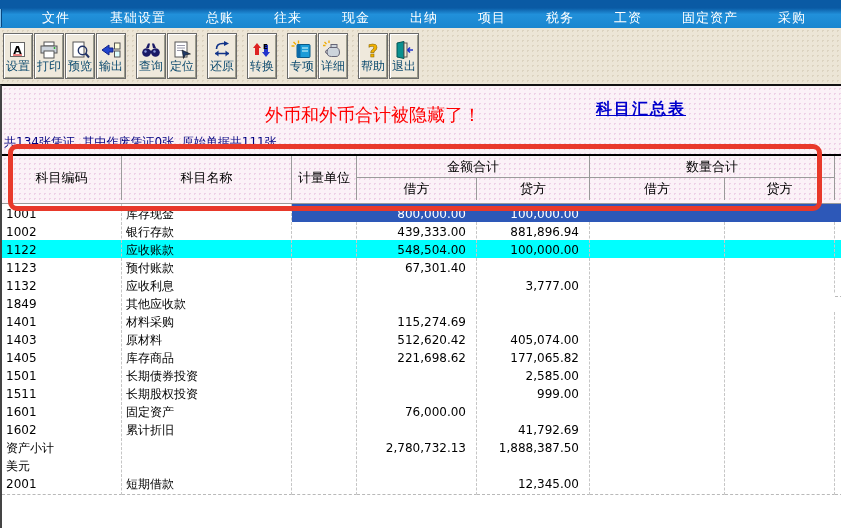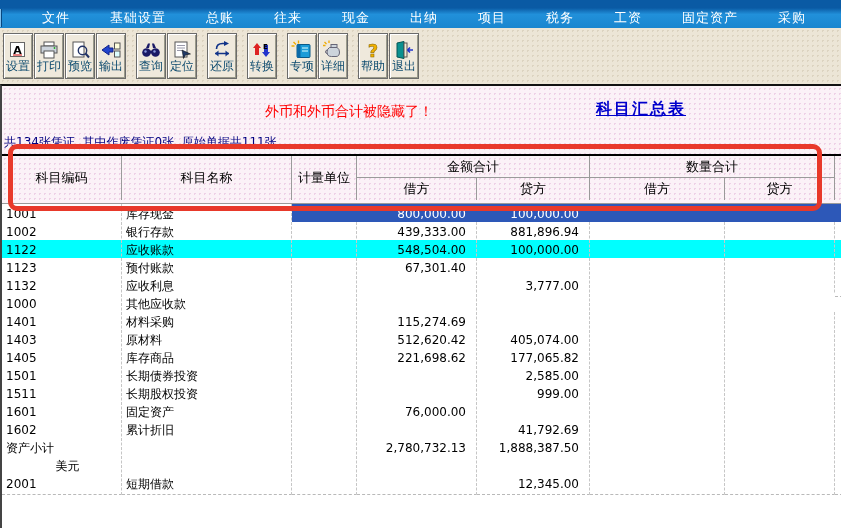--- a/index.html
+++ b/index.html
@@ -35,21 +35,21 @@
   .ticon svg{width:22px;height:20px;display:block;}
   .tlabel{font-size:12px;color:#0c4a6e;line-height:13px;white-space:nowrap;}
   
   .content{
     position:absolute;left:0;top:84px;width:841px;height:444px;box-sizing:border-box;
     border-top:2px solid #111;border-left:2px solid #444;
     background-color:#fbf2f7;
     background-image:radial-gradient(#eed1e6 1px,rgba(0,0,0,0) 1px);
     background-size:5px 5px;
   }
-  .warning{position:absolute;left:265px;top:103px;color:var(--warning-red,#ff0000);font-size:14px;white-space:nowrap;}
+  .warning{position:absolute;left:265px;top:103px;color:var(--warning-red,#ff0000);font-size:18px;white-space:nowrap;}
   .report-title{position:absolute;left:596px;top:99px;color:var(--title-blue,#0000cc);font-size:16px;font-weight:bold;text-decoration:underline;letter-spacing:2px;white-space:nowrap;}
   .voucher-info{position:absolute;left:4px;top:134px;color:var(--info-navy,#000080);font-size:12px;white-space:nowrap;}
   
   .table-wrap{position:absolute;left:2px;top:154px;width:839px;height:374px;overflow:hidden;border-top:2px solid #000;background:#fff;}
   .grid-cols{display:grid;grid-template-columns:120px 170px 65px 120px 113px 135px 110px 1fr;}
   .thead{
     height:48px;grid-template-rows:22px 22px;
     background-color:#fbf2f7;
     background-image:radial-gradient(#eed1e6 1px,rgba(0,0,0,0) 1px);
     background-size:5px 5px;
@@ -69,21 +69,21 @@
   .hc-sub4{grid-column:7;grid-row:2;}
   .tbody{position:relative;}
   .trow{height:18px;box-sizing:border-box;}
   .cell{
     box-sizing:border-box;height:20.6px;line-height:20px;overflow:hidden;white-space:nowrap;
     border-right:1px dashed #c6c6c6;border-bottom:1px dashed #b9b9b9;
     padding:0 4px;color:#000;background:#fff;font-size:12px;
   }
   .cell.num{text-align:right;padding-right:10px;}
   .cell.c7{border-right:none;}
-  .trow.indent .c0{padding-left:16px;text-align:center;}
+  .trow.indent .c0{padding-left:4px;}
   .trow.selected .c2,.trow.selected .c3,.trow.selected .c4,
   .trow.selected .c5,.trow.selected .c6,.trow.selected .c7{
     background:var(--selection-blue,#2d58b8);color:#fff;border-color:#2d58b8;
   }
   .trow.cyan .cell{background:var(--highlight-cyan,#00ffff);}
   
   .annotation{
     position:absolute;left:8px;top:144px;width:804px;height:57px;
     border:5px solid var(--annotation-red,#e8392a);border-radius:9px;
     pointer-events:none;z-index:60;
@@ -326,21 +326,21 @@
         <div class="cell c0">1132</div>
         <div class="cell c1">应收利息</div>
         <div class="cell c2"></div>
         <div class="cell c3 num"></div>
         <div class="cell c4 num">3,777.00</div>
         <div class="cell c5 num"></div>
         <div class="cell c6 num"></div>
         <div class="cell c7"></div>
       </div>
       <div class="trow grid-cols">
-        <div class="cell c0">1000</div>
+        <div class="cell c0">1849</div>
         <div class="cell c1">其他应收款</div>
         <div class="cell c2"></div>
         <div class="cell c3 num"></div>
         <div class="cell c5 num"></div>
         <div class="cell c6 num"></div>
         <div class="cell c7"></div>
       </div>
       <div class="trow grid-cols">
         <div class="cell c0">1401</div>
         <div class="cell c1">材料采购</div>

